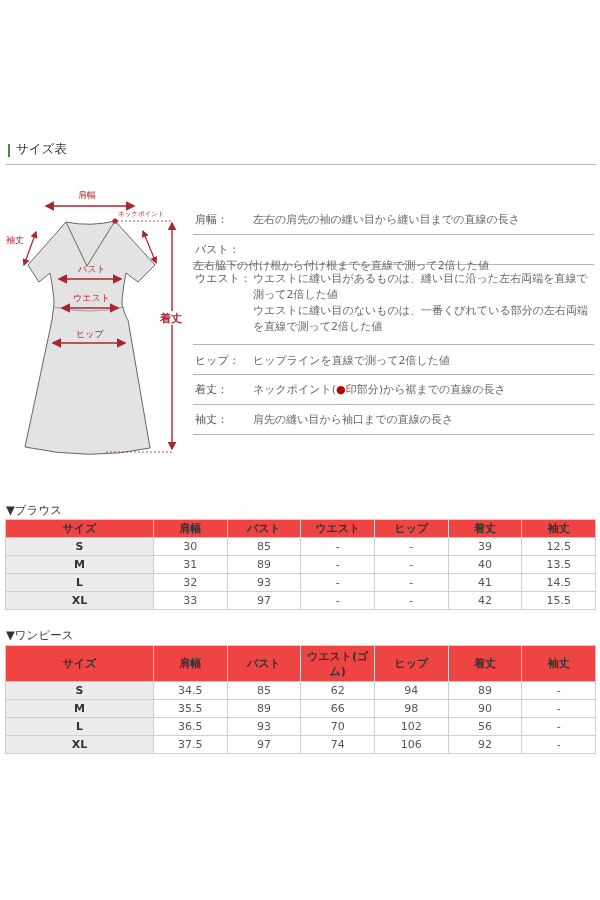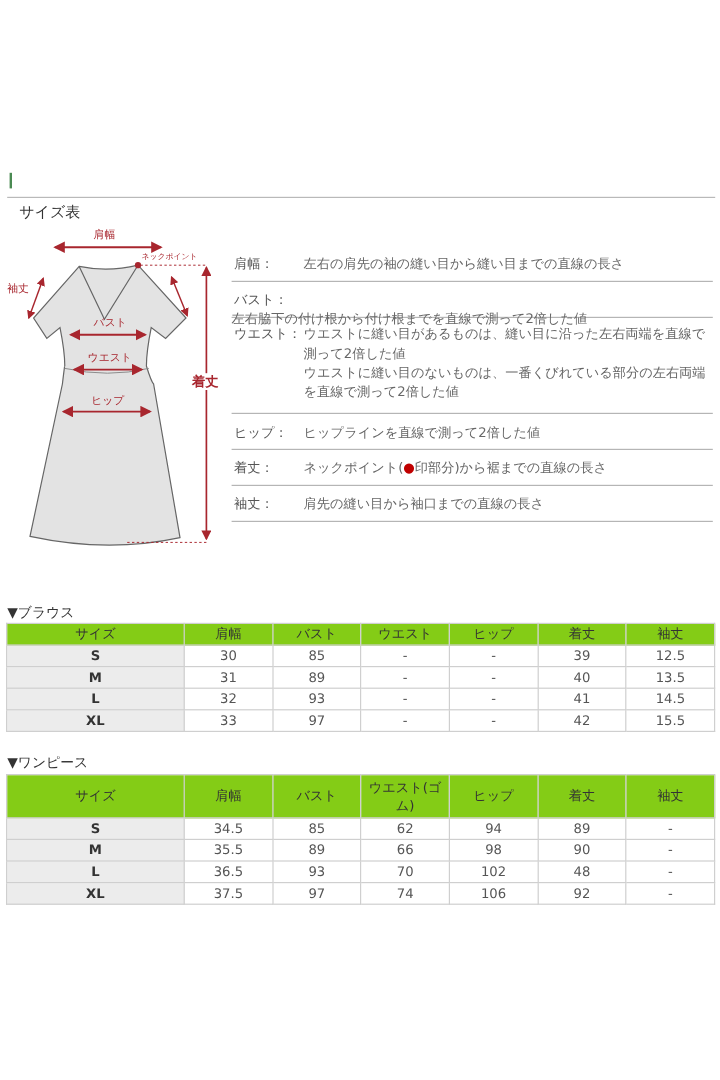--- a/index.html
+++ b/index.html
@@ -1,35 +1,35 @@
 <!DOCTYPE html>
 <html><head>
 <meta charset="utf-8">
 <style>
   * { box-sizing: border-box; margin: 0; padding: 0; }
   html, body { width: 600px; height: 900px; background: #ffffff; overflow: hidden; }
   body { font-family: "DejaVu Sans", "Liberation Sans", sans-serif; color: #444; position: relative; }
 
   .title-row { position: absolute; left: 6px; top: 141px; width: 590px; height: 24px; border-bottom: 1.5px solid #b9b9b9; }
   .title-bar { position: absolute; left: 2px; top: 3px; width: 2px; height: 13px; background: #4a8a52; }
-  .title-text { position: absolute; left: 10px; top: 0px; font-size: 12.5px; color: #333; margin-top: 28px; }
+  .title-text { position: absolute; left: 10px; top: 0px; font-size: 12.5px; color: #333; }
 
   .diagram { position: absolute; left: 0; top: 183px; width: 196px; height: 280px; }
 
   .defs { position: absolute; left: 193px; top: 206px; width: 401px; }
   .def-row { display: flex; border-bottom: 1px solid #b5b5b5; font-size: 11px; line-height: 16px; color: #666; }
   .def-term { width: 60px; flex-shrink: 0; padding-left: 2px; color: #555; }
   .def-desc { flex: 1; }
   .dot { color: #c00000; }
 
   .sec-label { position: absolute; left: 6px; font-size: 11.5px; color: #333; }
 
   table.size { position: absolute; left: 5px; width: 591px; border-collapse: collapse; table-layout: fixed; font-size: 11px; }
   table.size th, table.size td { border: 1px solid #cfcfcf; text-align: center; padding: 0; color: #555; }
-  table.size th { background: #84cc16; font-weight: normal; color: #333; }
+  table.size th { background: #ef4444; font-weight: bold; color: #333; }
   table.size td.size-cell { background: #ececec; font-weight: bold; color: #333; }
   .t1 tr { height: 18px; }
   .t2 thead tr { height: 36px; }
   .t2 tbody tr { height: 18px; }
   th.c0, td.c0 { width: 148px; }
 </style>
 </head>
 <body>
 
 <div class="title-row">
@@ -200,21 +200,21 @@
       <td>98</td>
       <td>90</td>
       <td>-</td>
     </tr>
     <tr>
       <td class="c0 size-cell">L</td>
       <td>36.5</td>
       <td>93</td>
       <td>70</td>
       <td>102</td>
-      <td>48</td>
+      <td>56</td>
       <td>-</td>
     </tr>
     <tr>
       <td class="c0 size-cell">XL</td>
       <td>37.5</td>
       <td>97</td>
       <td>74</td>
       <td>106</td>
       <td>92</td>
       <td>-</td>

